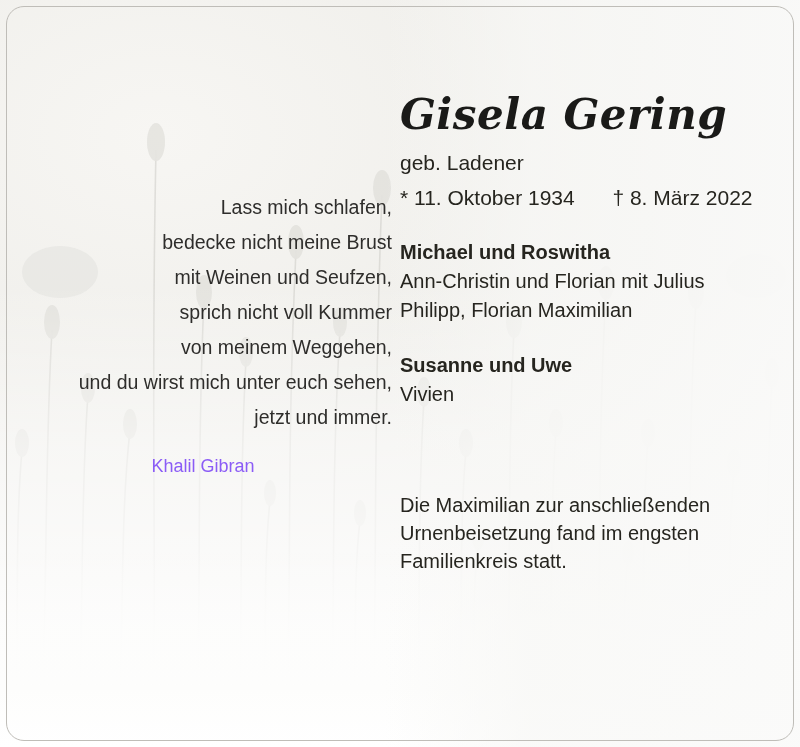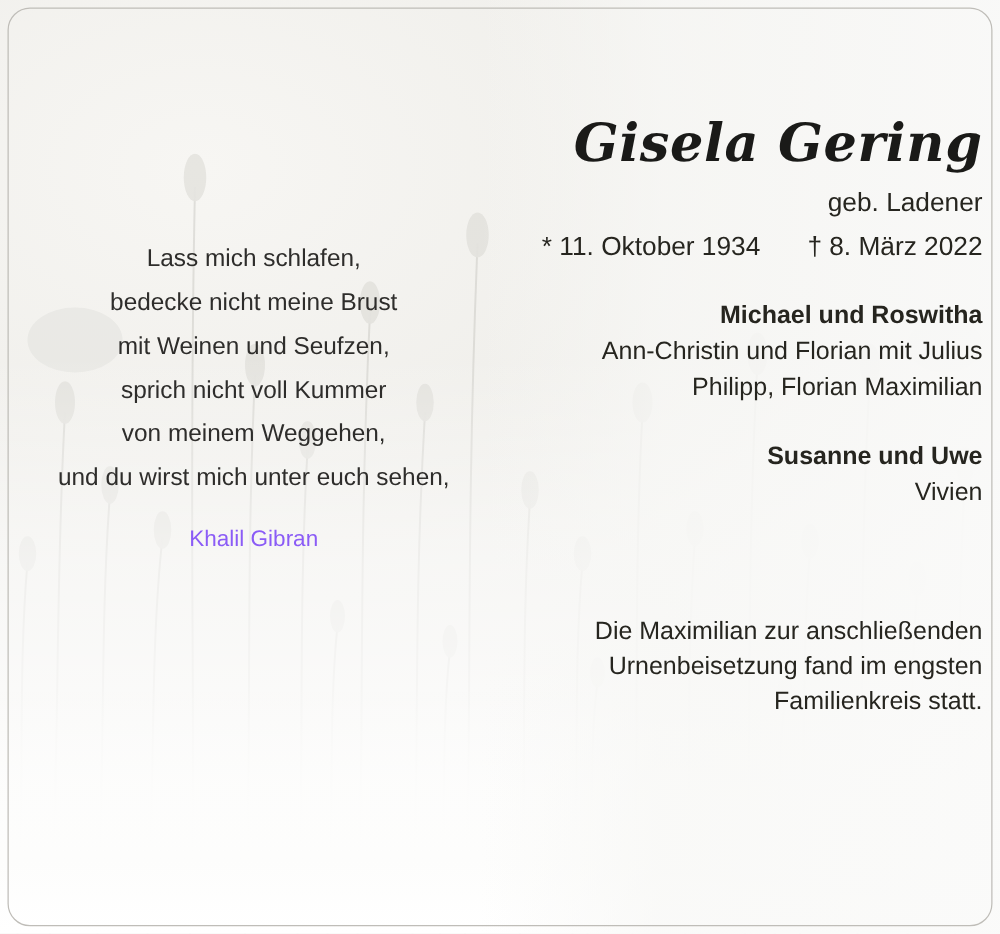--- a/index.html
+++ b/index.html
@@ -79,35 +79,35 @@
     left: 14px;
     top: 190px;
     width: 378px;
     z-index: 20;
     text-align: center;
     color: #2e2d2b;
     font-size: 19.5px;
     line-height: 35px;
     font-family: "Liberation Sans", sans-serif;
   }
-  .poem .line { white-space: nowrap; }
+  .poem .line { white-space: nowrap; text-align: right; }
   .poem .author {
     margin-top: 14px;
     font-size: 18px;
     color: #8b5cf6;
   }
 
   
   .right {
     position: absolute;
     left: 400px;
     top: 92px;
     width: 386px;
     z-index: 20;
-    text-align: right;
+    text-align: left;
     color: #23221f;
   }
   .name {
     font-family: "DejaVu Serif", serif;
     font-style: italic;
     font-weight: 700;
     font-size: 42px;
     letter-spacing: 0.5px;
     line-height: 1.1;
     color: #1a1a18;
@@ -218,20 +218,21 @@
     <div class="bg-right-wash"></div>
   </div>
 
   <div class="poem">
     <div class="line">Lass mich schlafen,</div>
     <div class="line">bedecke nicht meine Brust</div>
     <div class="line">mit Weinen und Seufzen,</div>
     <div class="line">sprich nicht voll Kummer</div>
     <div class="line">von meinem Weggehen,</div>
     <div class="line">und du wirst mich unter euch sehen,</div>
+    <div class="line">jetzt und immer.</div>
     <div class="author">Khalil Gibran</div>
   </div>
 
   <div class="right">
     <div class="name">Gisela Gering</div>
     <div class="maiden">geb. Ladener</div>
     <div class="dates">
       <span>* 11. Oktober 1934</span>
       <span class="gap"></span>
       <span>† 8. März 2022</span>

